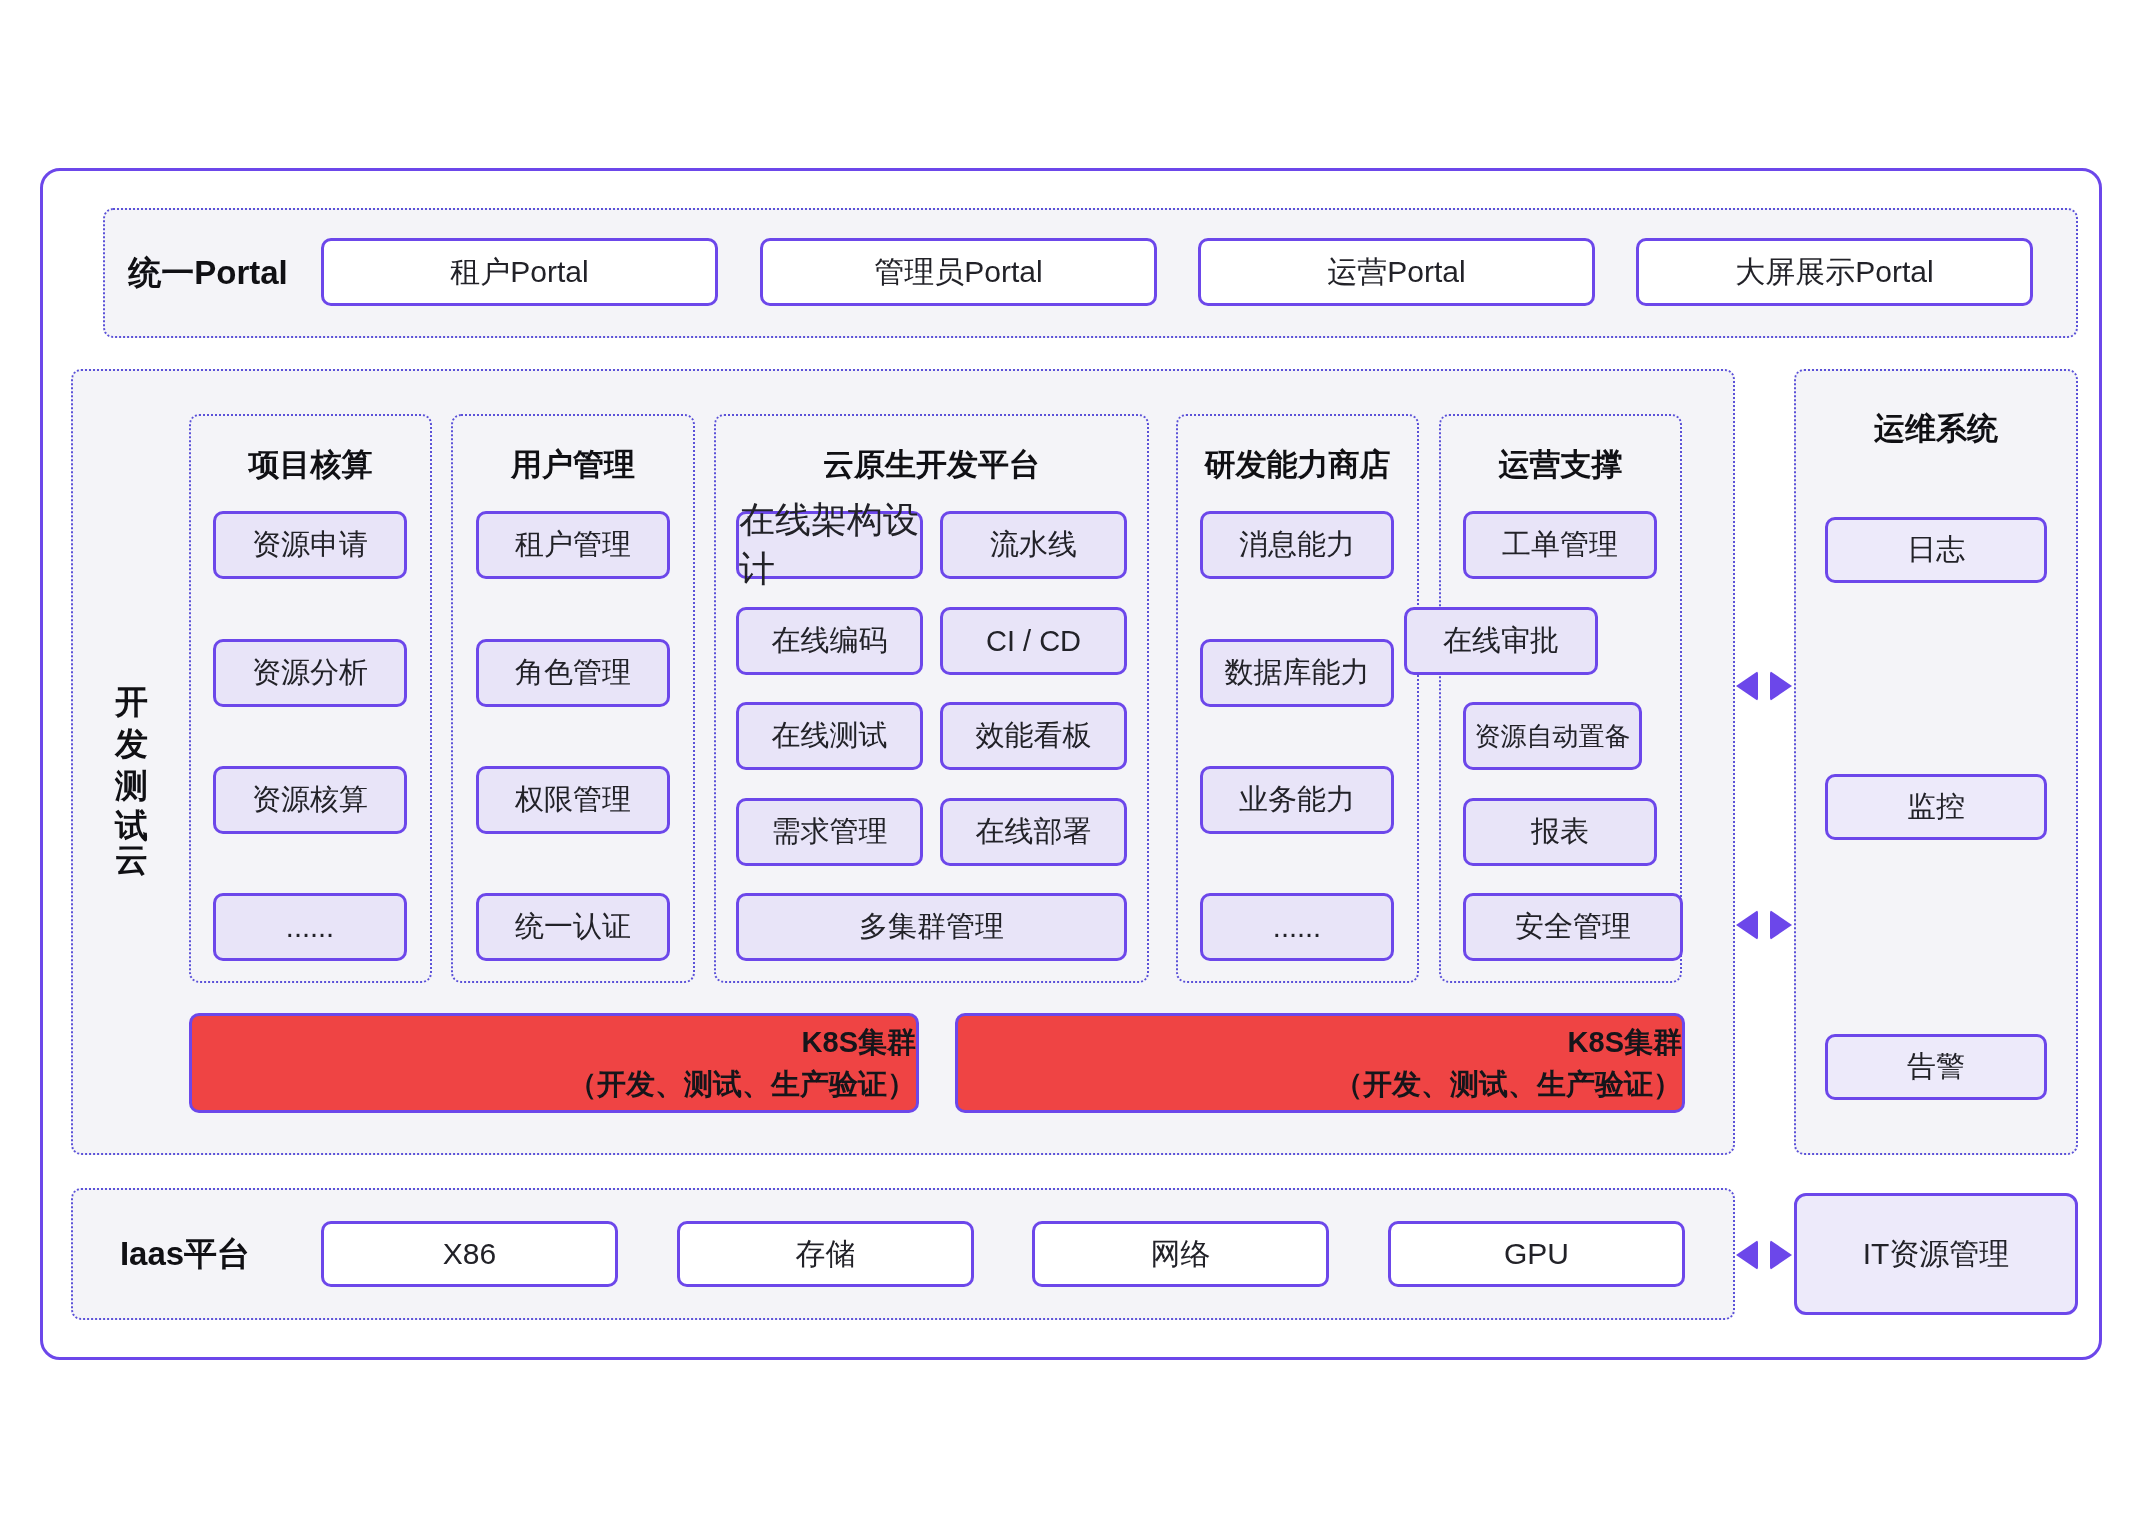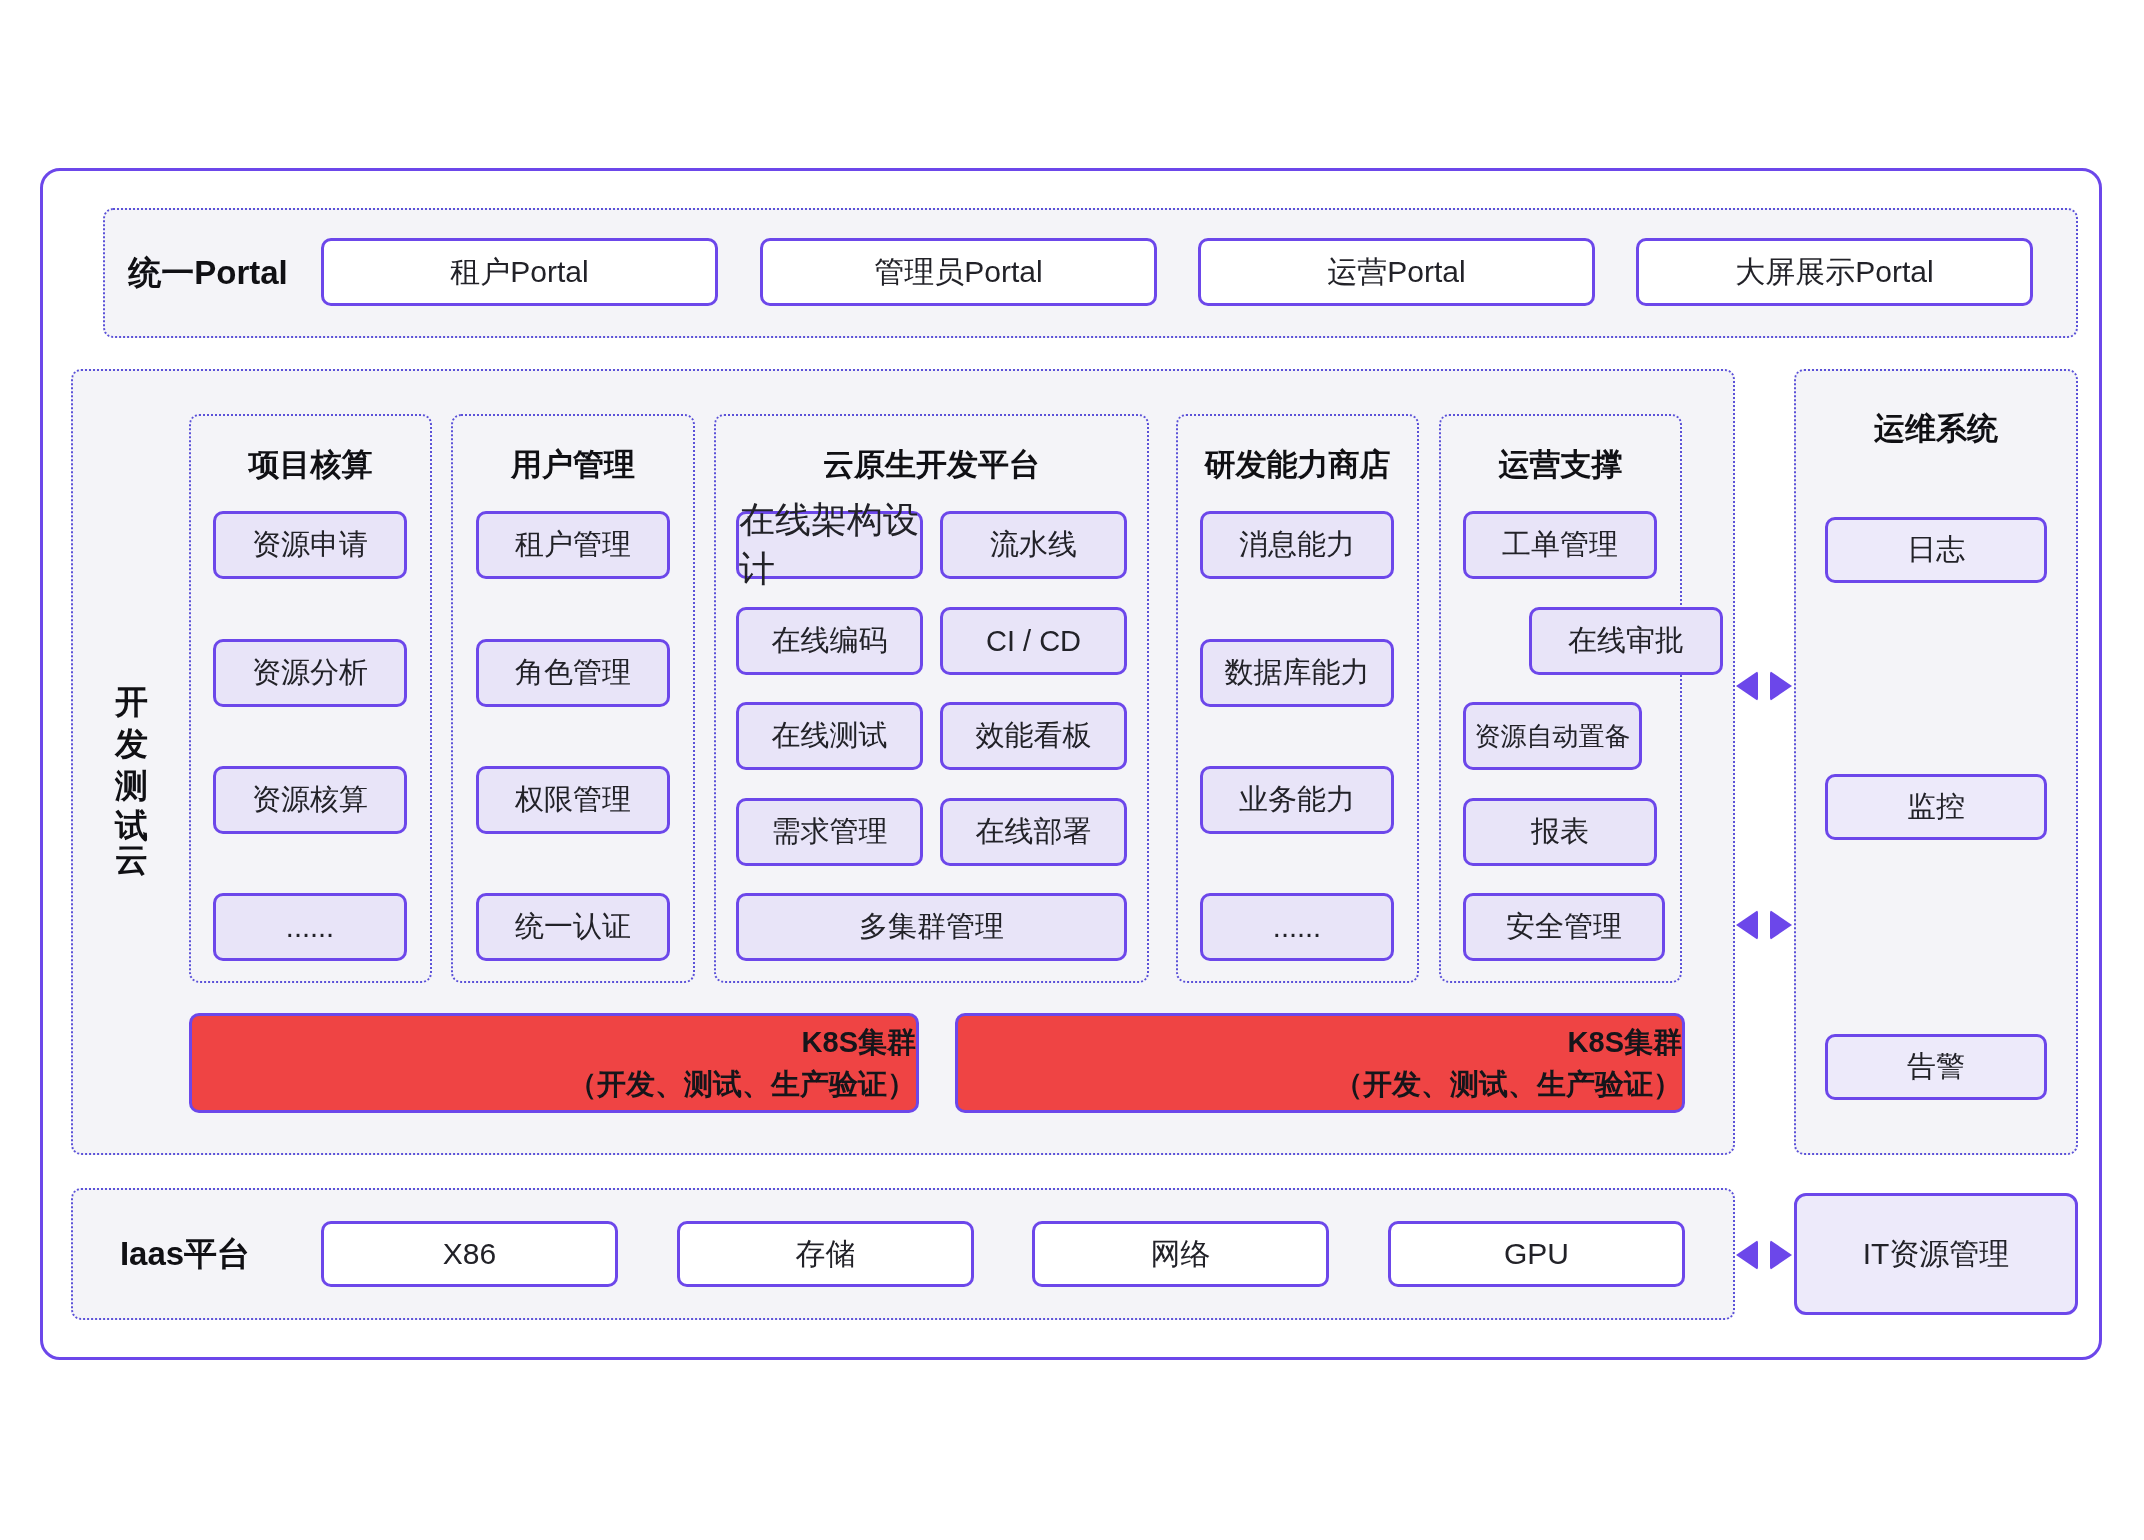--- a/index.html
+++ b/index.html
@@ -93,24 +93,24 @@
 <div class="abs dashed-col" style="left:1176px;top:414px;width:243px;height:569px;"></div>
 <div class="abs col-title" style="left:1176px;top:444px;width:243px;">研发能力商店</div>
 <div class="abs chip" style="left:1200px;top:511px;width:194px;height:68px;">消息能力</div>
 <div class="abs chip" style="left:1200px;top:639px;width:194px;height:68px;">数据库能力</div>
 <div class="abs chip" style="left:1200px;top:766px;width:194px;height:68px;">业务能力</div>
 <div class="abs chip" style="left:1200px;top:893px;width:194px;height:68px;">......</div>
 
 <div class="abs dashed-col" style="left:1439px;top:414px;width:243px;height:569px;"></div>
 <div class="abs col-title" style="left:1439px;top:444px;width:243px;">运营支撑</div>
 <div class="abs chip" style="left:1463px;top:511px;width:194px;height:68px;">工单管理</div>
-<div class="abs chip" style="left:1529px;top:607px;width:194px;height:68px;">在线审批</div>
+<div class="abs chip" style="left:1404px;top:607px;width:194px;height:68px;">在线审批</div>
 <div class="abs chip" style="left:1463px;top:702px;width:179px;height:68px;font-size:26px;">资源自动置备</div>
 <div class="abs chip" style="left:1463px;top:798px;width:194px;height:68px;">报表</div>
-<div class="abs chip" style="left:1463px;top:893px;width:202px;height:68px;">安全管理</div>
+<div class="abs chip" style="left:1463px;top:893px;width:220px;height:68px;">安全管理</div>
 
 <div class="abs k8s" style="left:189px;top:1013px;width:730px;height:100px;">
   <span>K8S集群</span>
   <span>（开发、测试、生产验证）</span>
 </div>
 <div class="abs k8s" style="left:955px;top:1013px;width:730px;height:100px;">
   <span>K8S集群</span>
   <span>（开发、测试、生产验证）</span>
 </div>
 

